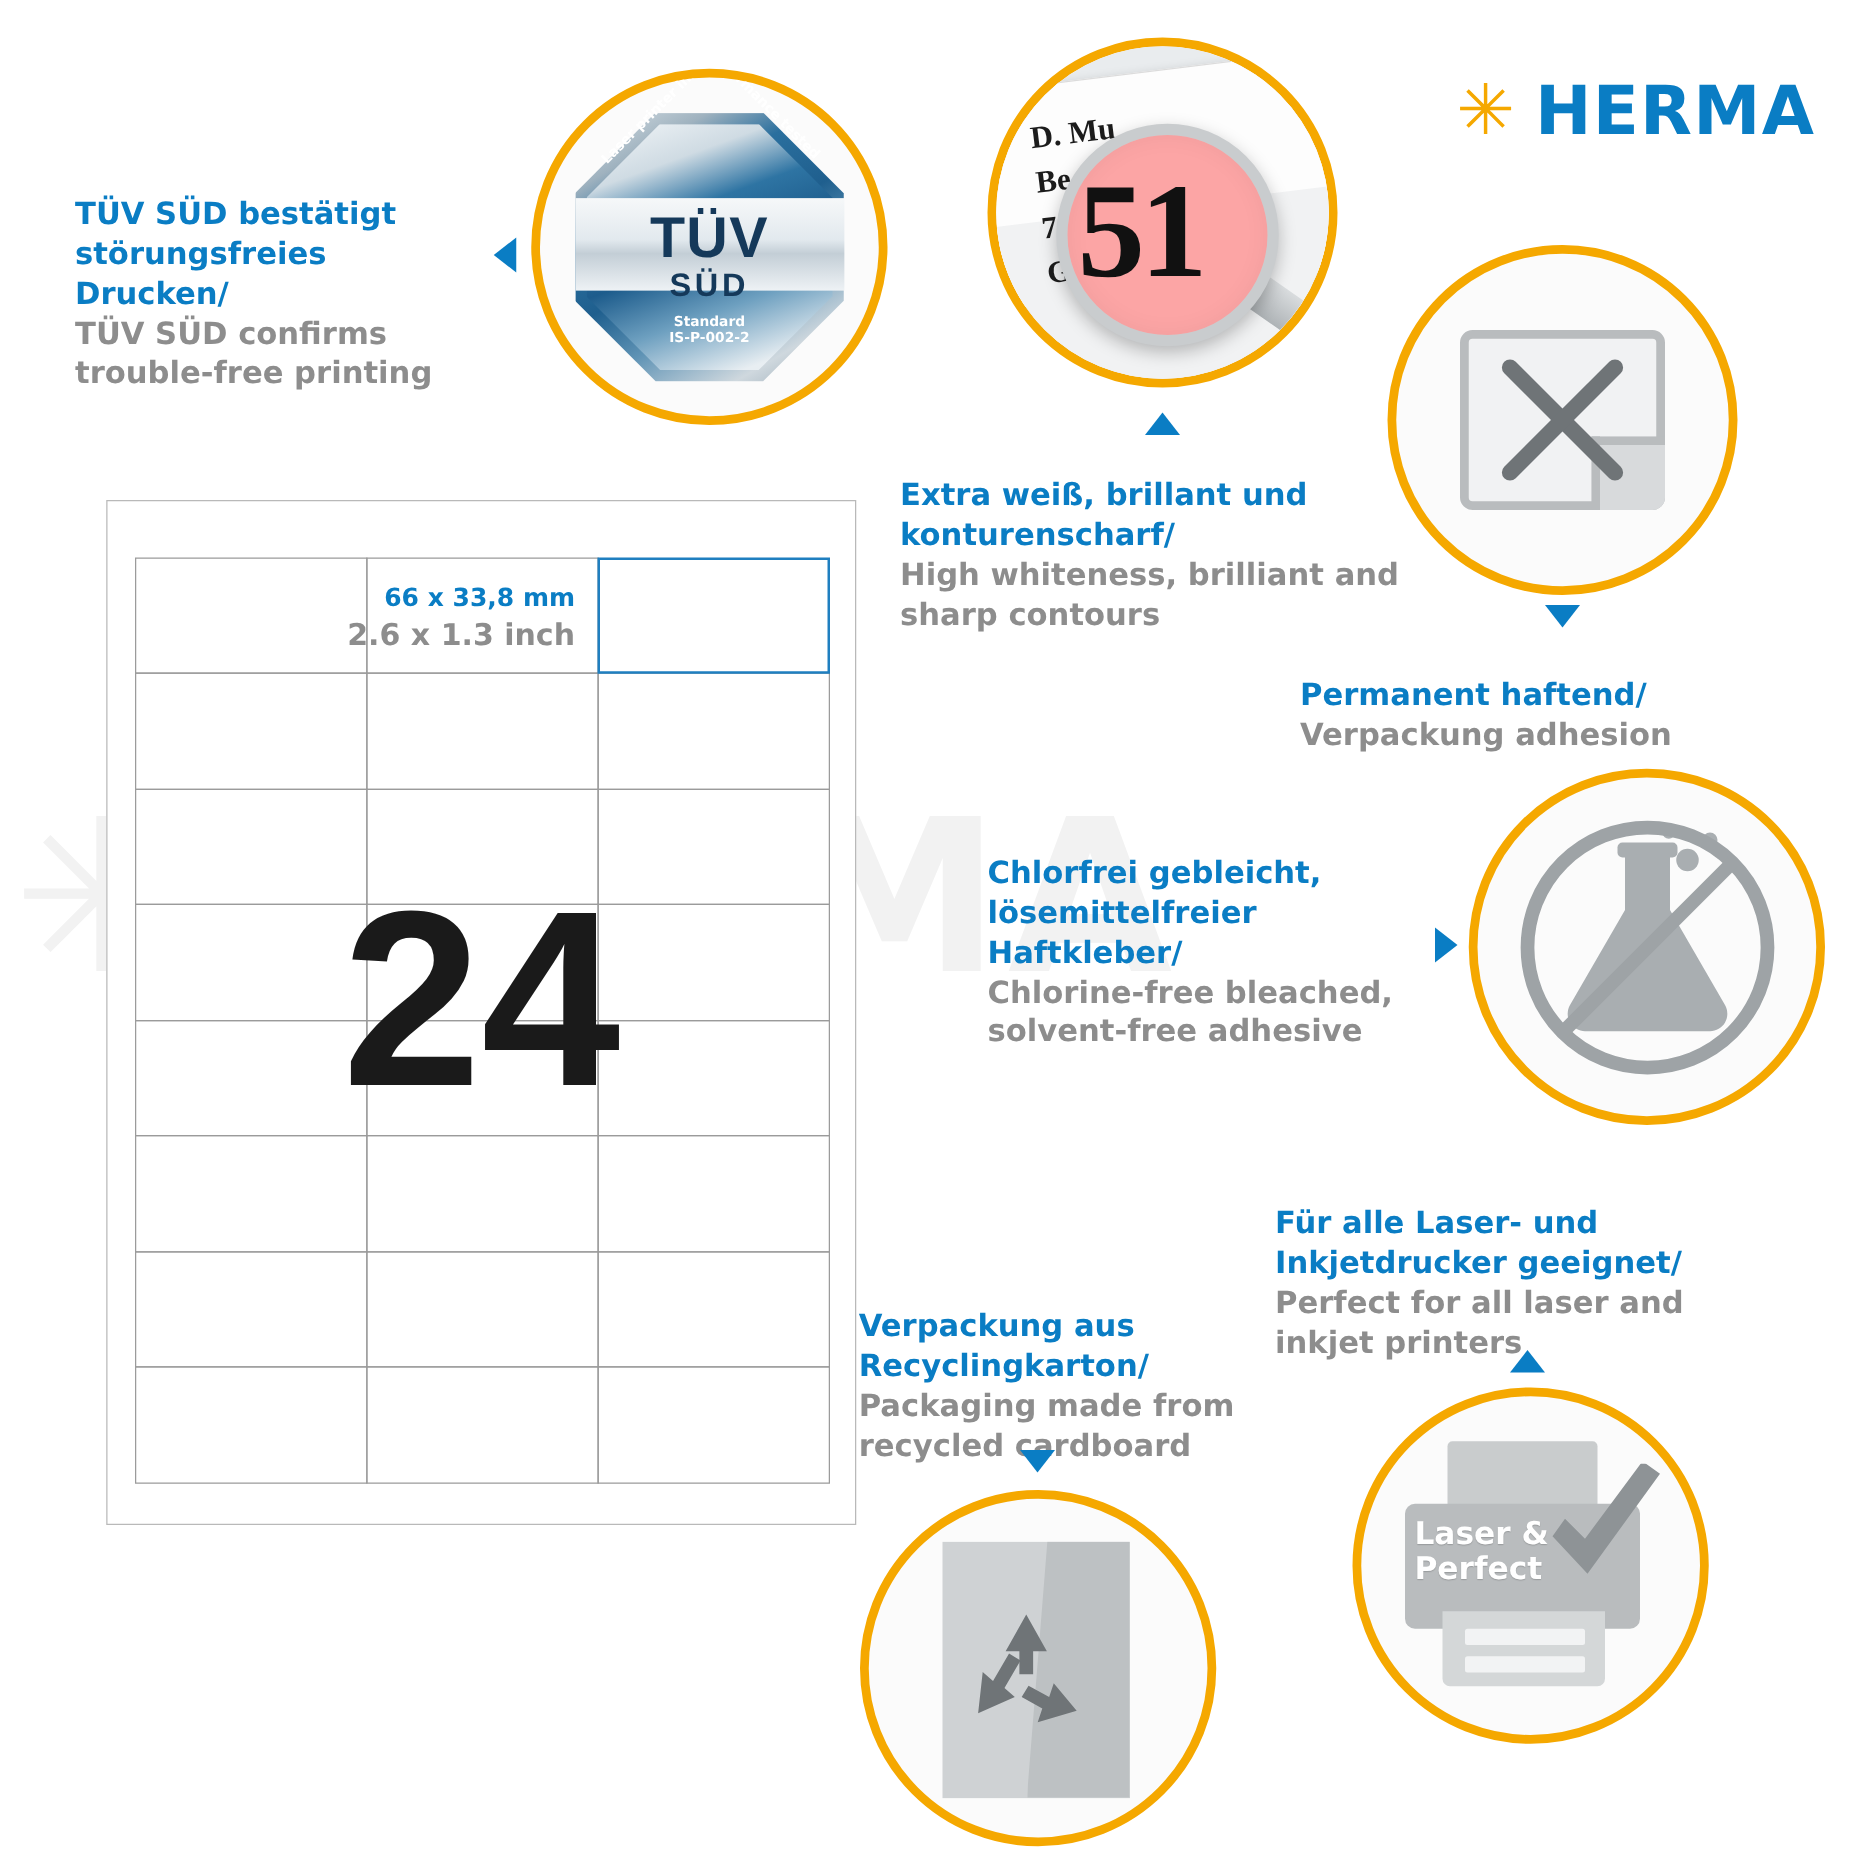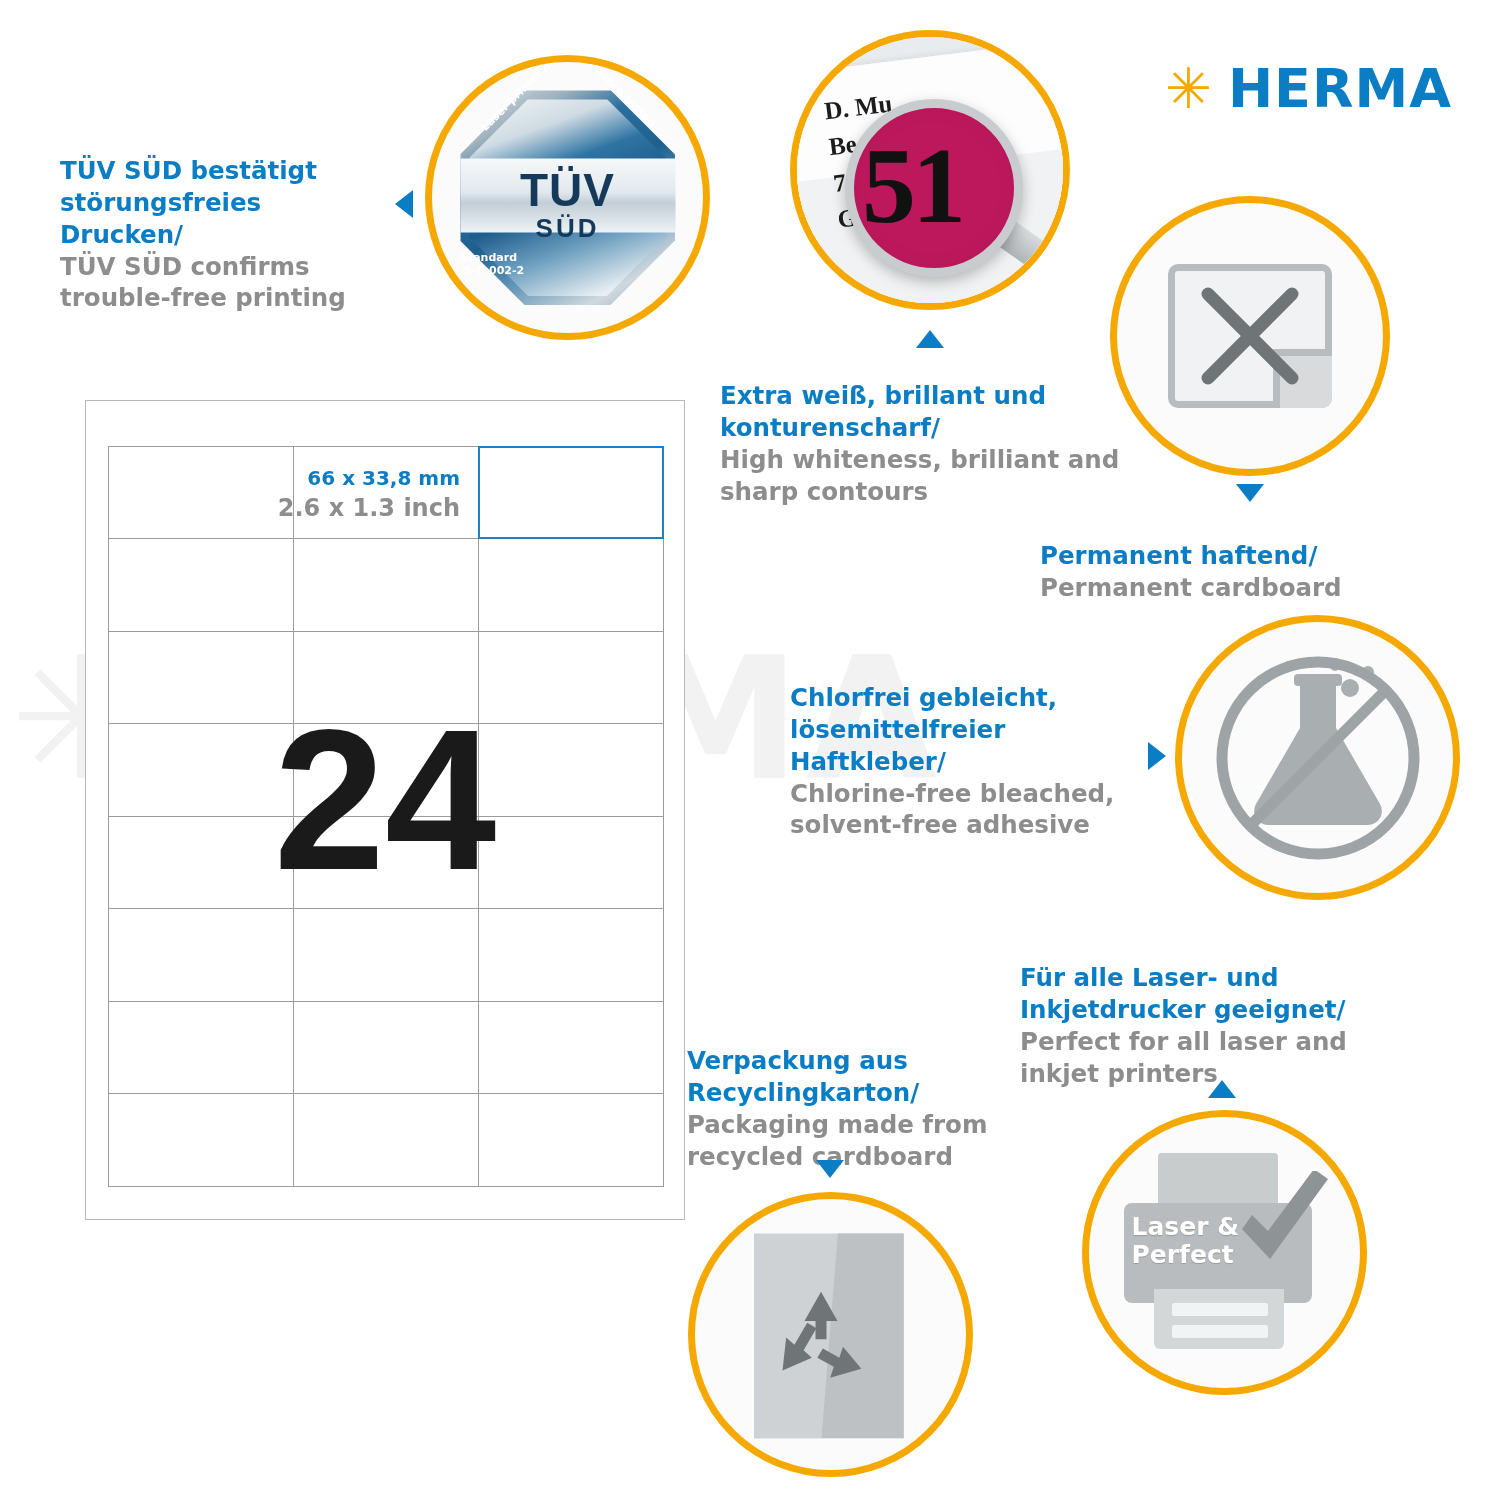--- a/index.html
+++ b/index.html
@@ -218,21 +218,21 @@
     text-align: center;
     font-family: "Liberation Sans", sans-serif;
     font-weight: bold;
     font-size: 26px;
     color: #15395a;
     letter-spacing: 3px;
   }
   .tuv-std {
     position: absolute;
     left: 0; right: 0; top: 160px;
-    text-align: left;
+    text-align: center;
     font-size: 11px;
     font-weight: bold;
     color: #ffffff;
     line-height: 1.25;
   }
   .tuv-tl {
     position: absolute;
     left: 18px; top: 34px;
     font-size: 11px;
     font-weight: bold;
@@ -285,21 +285,21 @@
     color: #1c1c1c;
     line-height: 1.45;
     transform: rotate(-7deg);
   }
   .lens {
     position: absolute;
     left: 48px; top: 62px;
     width: 160px; height: 160px;
     border-radius: 50%;
     border: 9px solid #c9ccce;
-    background: #be185d;
+    background: #fca5a5;
     box-shadow: 0 5px 14px rgba(0,0,0,0.25), inset 0 0 20px rgba(0,0,0,0.05);
     overflow: hidden;
   }
   .lens-text {
     position: absolute;
     left: 8px; top: 16px;
     font-family: "Liberation Serif", serif;
     font-weight: bold;
     font-size: 108px;
     color: #111;
@@ -516,21 +516,21 @@
       <div class="pa-fold"></div>
       <svg class="pa-x" viewBox="0 0 100 100">
         <line x1="8" y1="8" x2="92" y2="92" stroke="#6f7477" stroke-width="13" stroke-linecap="round"></line>
         <line x1="92" y1="8" x2="8" y2="92" stroke="#6f7477" stroke-width="13" stroke-linecap="round"></line>
       </svg>
     </div>
   </div>
   <div class="arrow arrow-down" style="left:1236px; top:484px;"></div>
   <div class="caption t-center" style="left:1040px; top:520px; width:400px;">
     <div class="de">Permanent haftend/</div>
-    <div class="en">Permanent cardboard</div>
+    <div class="en">Verpackung adhesion</div>
   </div>
 
   <div class="circle" style="left:1175px; top:615px; width:285px; height:285px;">
     <svg class="cf-wrap" viewBox="0 0 220 220">
       <path d="M92 34 h36 v46 l44 76 a14 14 0 0 1 -12 21 h-100 a14 14 0 0 1 -12 -21 l44 -76 z" fill="#a9aeb1"></path>
       <rect x="86" y="26" width="48" height="12" rx="4" fill="#a9aeb1"></rect>
       <circle cx="142" cy="40" r="9" fill="#a9aeb1"></circle>
       <circle cx="160" cy="24" r="6" fill="#a9aeb1"></circle>
       <circle cx="127" cy="18" r="5" fill="#a9aeb1"></circle>
       <circle cx="110" cy="110" r="96" fill="none" stroke="#9ea3a6" stroke-width="11"></circle>

